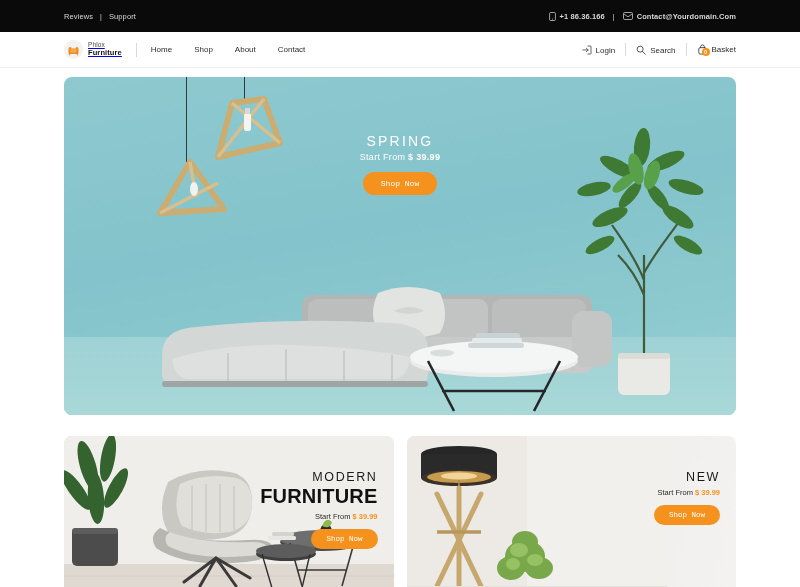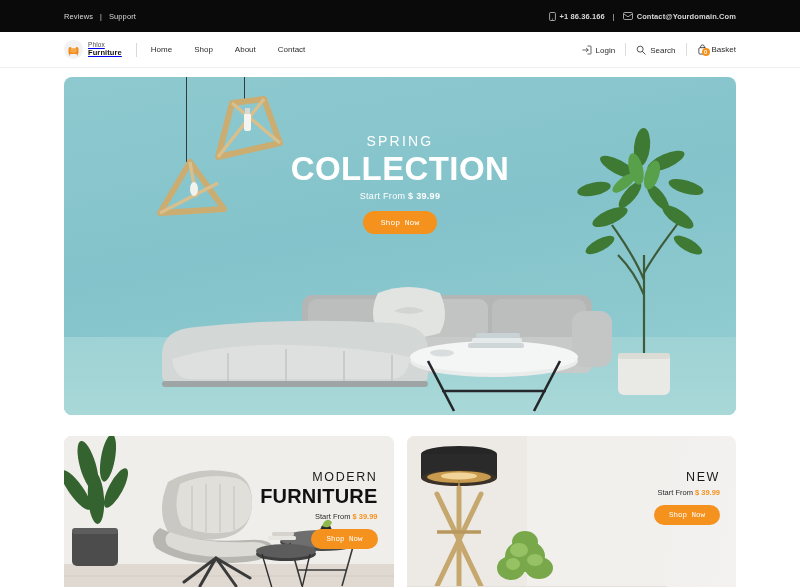--- a/index.html
+++ b/index.html
@@ -284,21 +284,20 @@
       </g>
 
       <rect x="326" y="80" width="56" height="5" rx="2" fill="#cfd6d8"></rect>
       <rect x="330" y="75" width="50" height="5" rx="2" fill="#e4e9ea"></rect>
       <rect x="334" y="70" width="44" height="5" rx="2" fill="#c9d2d4"></rect>
       <ellipse cx="300" cy="90" rx="12" ry="3.4" fill="#d8dedd"></ellipse>
     </svg>
 
     <div class="hero-copy">
       <div class="hero-eyebrow">SPRING</div>
-      <div class="hero-title">COLLECTION</div>
       <div class="hero-price">
         <span>Start From</span>
         <b>$ 39.99</b>
       </div>
       <button class="btn-shop">Shop Now</button>
     </div>
   </section>
 
   <div class="cards">
 

